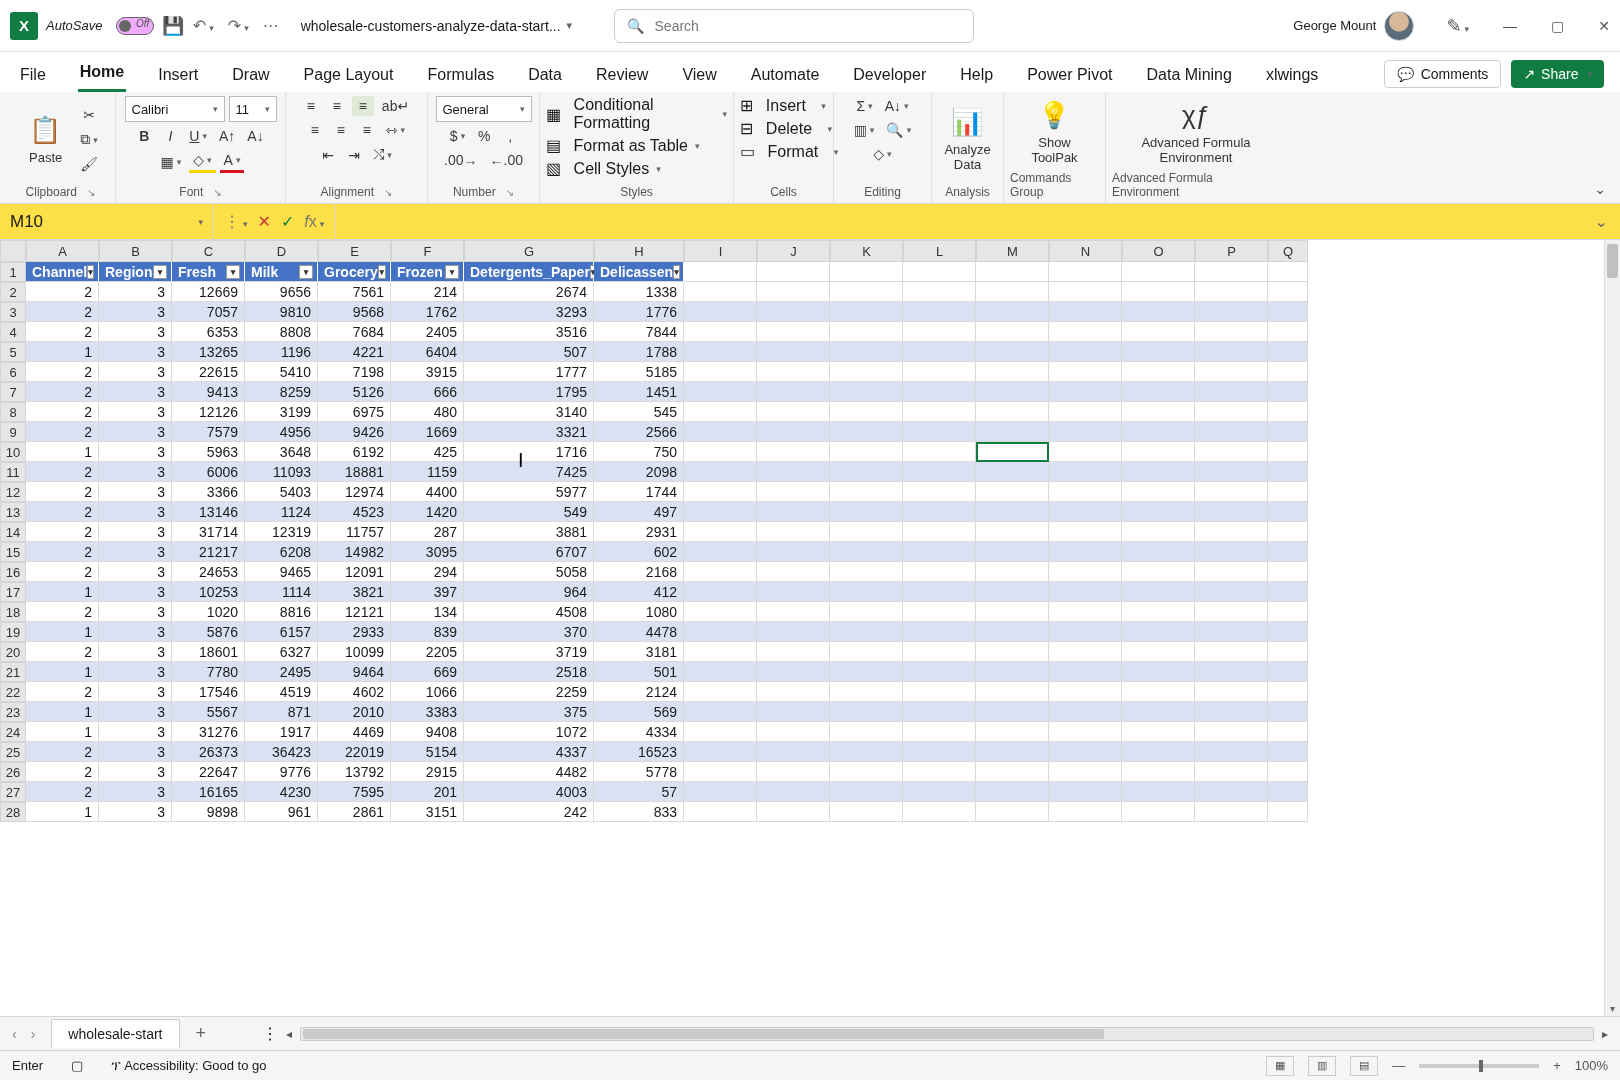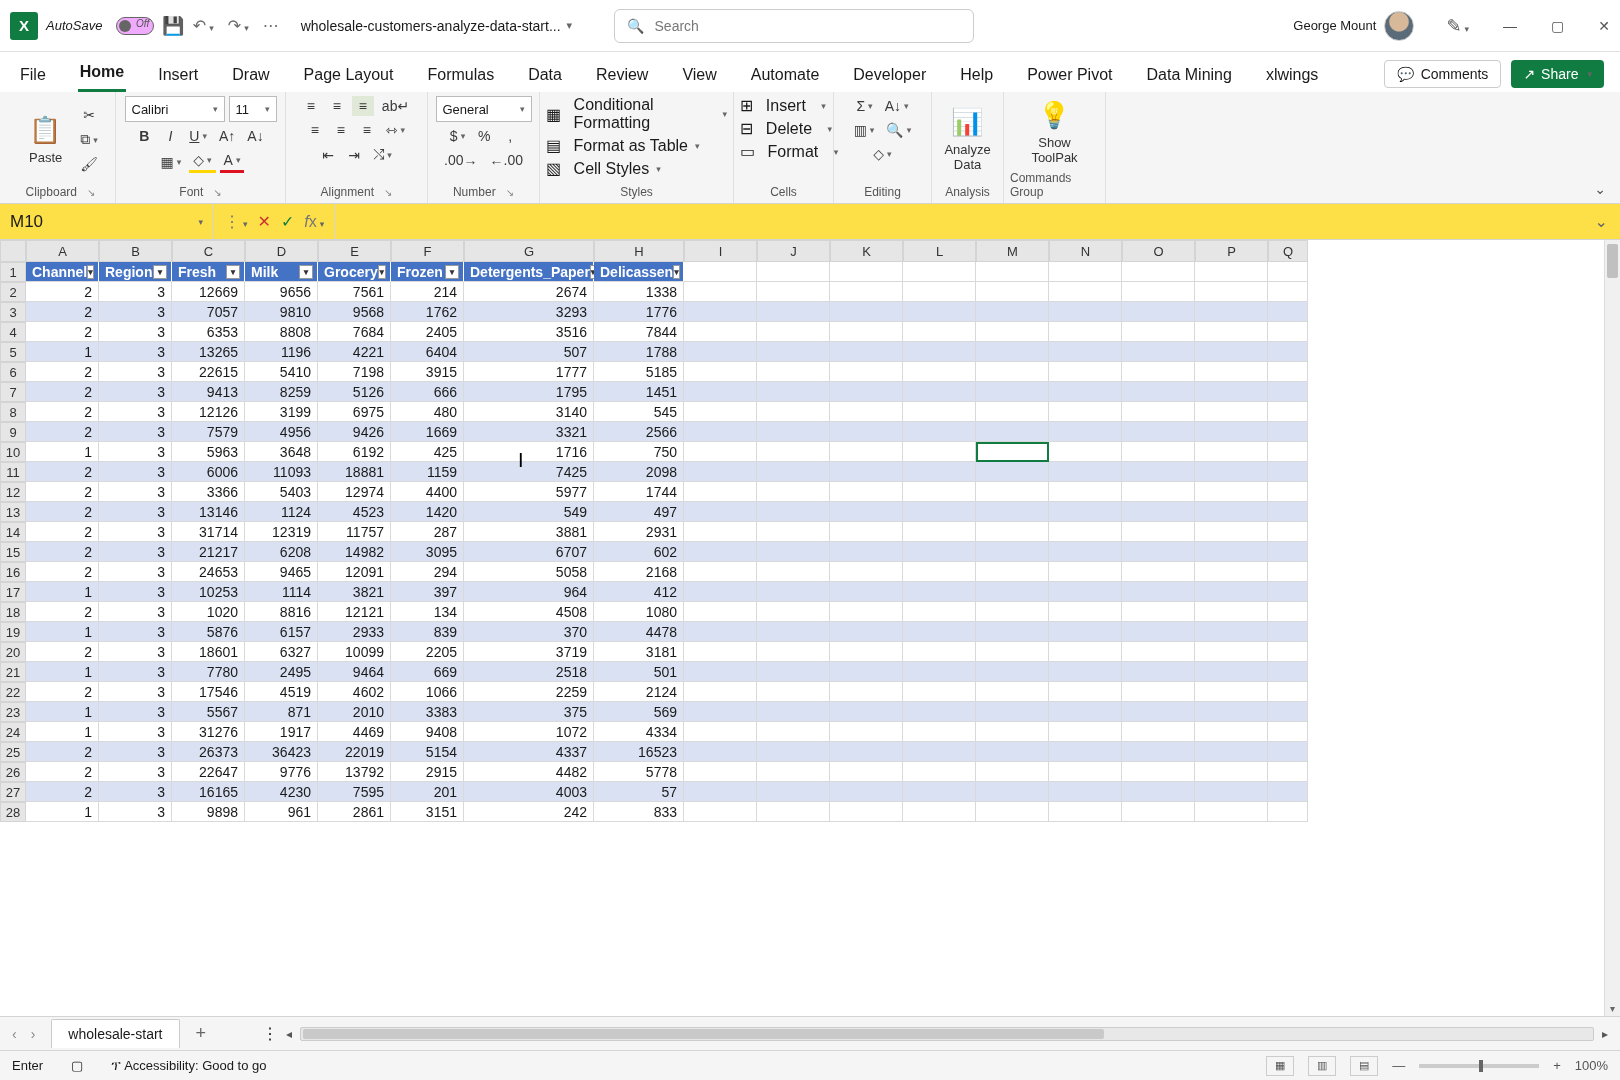--- a/index.html
+++ b/index.html
@@ -319,20 +319,32 @@
         <span class="bicon">💡</span>
         <span style="text-align:center;white-space:pre;">Show
 ToolPak</span>
       </div>
     </div>
     <div class="group-label">
         <span>Commands Group</span>
       </div>
   </div>
 
+  <div class="group" style="width:180px;border-right:none;">
+    <div class="group-body">
+      <div class="bigbtn">
+        <span class="bicon">χƒ</span>
+        <span style="text-align:center;white-space:pre;">Advanced Formula
+Environment</span>
+      </div>
+    </div>
+    <div class="group-label">
+        <span>Advanced Formula Environment</span>
+      </div>
+  </div>
   <span class="ribbon-chev">⌄</span>
 </div>
 
 <div class="fxbar">
   <div class="namebox">
     <span>M10</span>
     <span class="small-chev">▾</span>
   </div>
   <div class="fxctrls">
     <span>⋮<span class="small-chev">▾</span></span>

